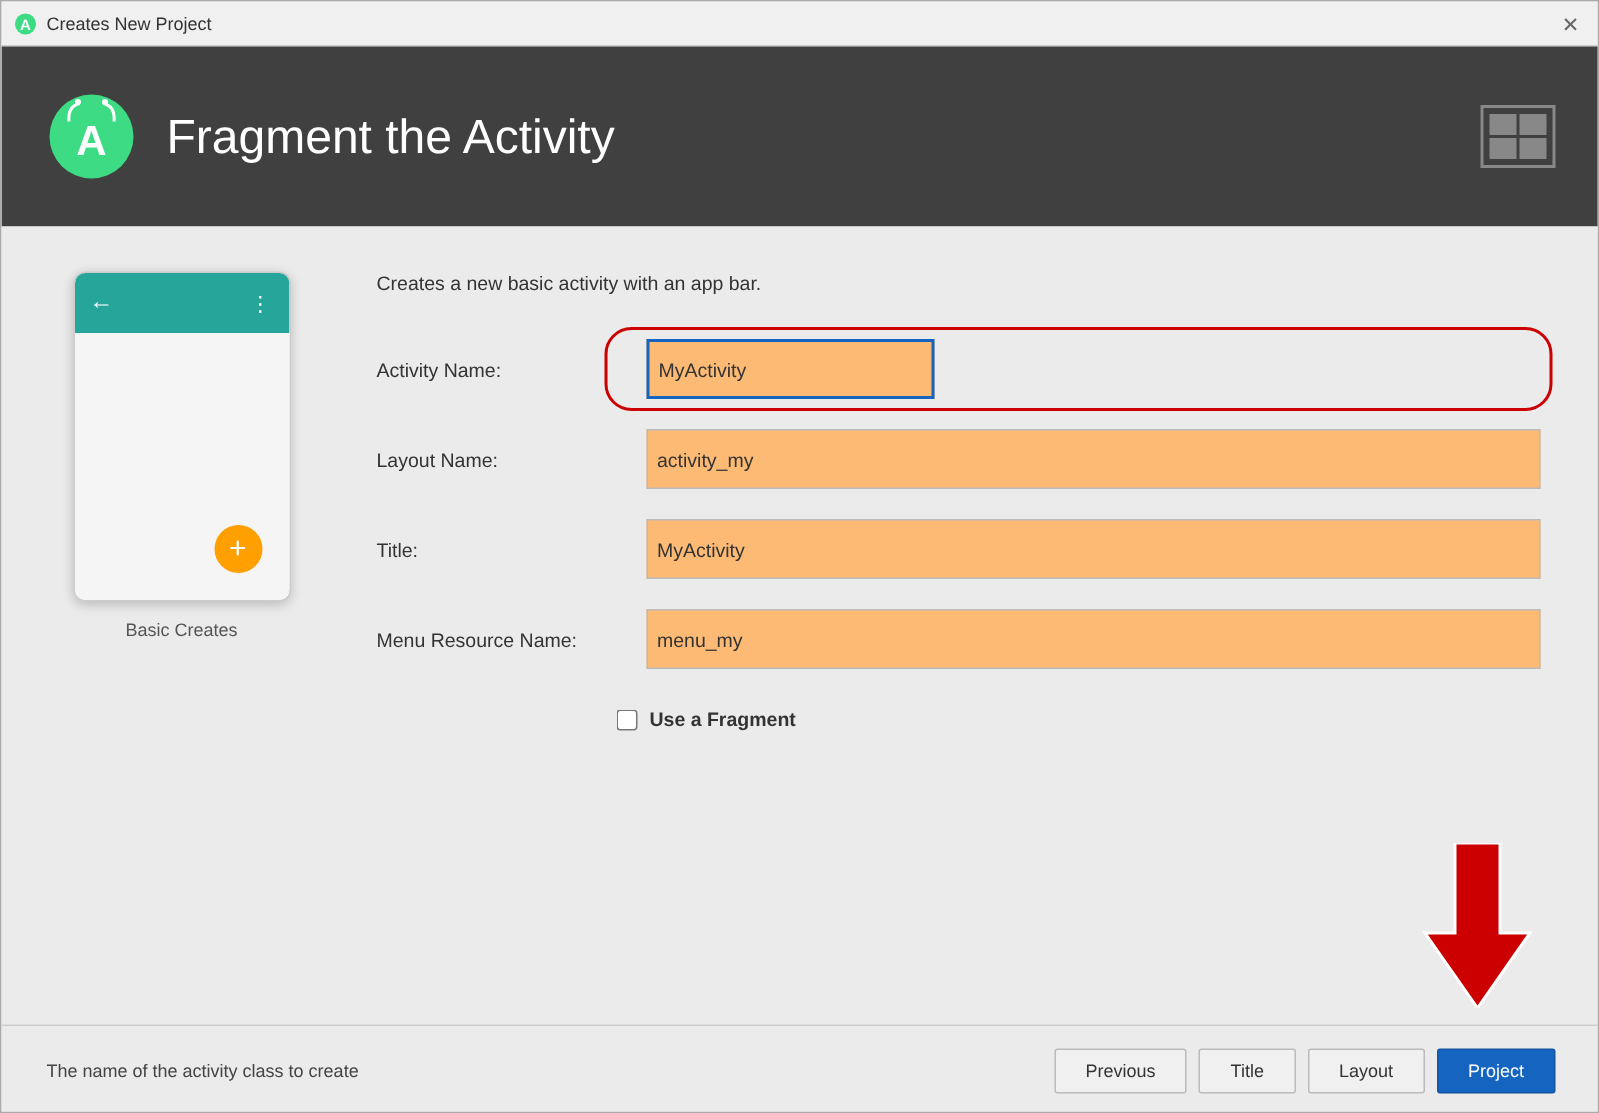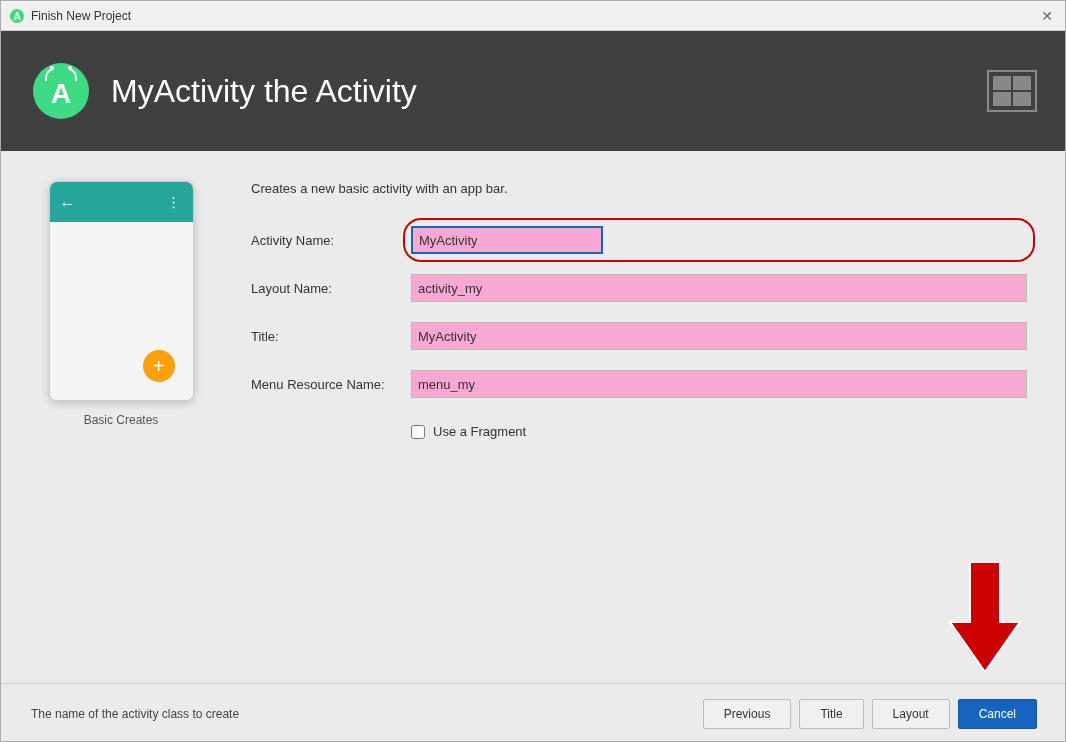--- a/index.html
+++ b/index.html
@@ -171,46 +171,48 @@
       margin-bottom: 10px;
     }
     .form-label {
       width: 160px;
       color: #333;
       font-size: 13px;
       flex-shrink: 0;
     }
     .form-input {
       flex: 1;
-      height: 28px;
+      height: 40px;
       border: 1px solid #bbb;
       padding: 2px 6px;
       font-size: 13px;
-      background: #f9a8d4;
+      background: #fdba74;
       outline: none;
       color: #333;
+      margin-left: 20px;
     }
     .form-input-highlighted {
       border: 2px solid #1565c0;
     }
 
     .checkbox-row {
       display: flex;
       align-items: center;
       margin-top: 6px;
       margin-left: 160px;
       gap: 8px;
     }
     .checkbox-row input[type="checkbox"] {
       width: 14px;
       height: 14px;
     }
     .checkbox-label {
       font-size: 13px;
       color: #333;
+      font-weight: bold;
     }
 
     
     .input-wrapper {
       flex: 1;
       position: relative;
     }
     .activity-name-circle {
       position: absolute;
       top: -8px;
@@ -270,37 +272,37 @@
 
 <div class="page-wrapper">
 
   <div class="title-bar">
     <div class="title-bar-left">
 
       <svg class="title-bar-icon" viewBox="0 0 16 16">
         <circle cx="8" cy="8" r="7" fill="#3ddc84"></circle>
         <text x="8" y="12" text-anchor="middle" font-size="10" fill="white" font-weight="bold">A</text>
       </svg>
-      <span class="title-bar-title">Finish New Project</span>
+      <span class="title-bar-title">Creates New Project</span>
     </div>
     <div class="title-bar-close">✕</div>
   </div>
 
   <div class="header">
     <div class="header-left">
 
       <svg class="android-logo" viewBox="0 0 60 60">
         <circle cx="30" cy="30" r="28" fill="#3ddc84"></circle>
         <text x="30" y="42" text-anchor="middle" font-size="28" fill="white" font-weight="bold" font-family="Arial">A</text>
         <path d="M15 20 Q14 10 22 8" stroke="white" stroke-width="2" fill="none"></path>
         <circle cx="21" cy="7" r="2" fill="white"></circle>
         <path d="M45 20 Q46 10 38 8" stroke="white" stroke-width="2" fill="none"></path>
         <circle cx="39" cy="7" r="2" fill="white"></circle>
       </svg>
-      <h1 class="header-title">MyActivity the Activity</h1>
+      <h1 class="header-title">Fragment the Activity</h1>
     </div>
 
     <div class="header-icon-box">
       <div class="header-icon-box-cell"></div>
       <div class="header-icon-box-cell"></div>
       <div class="header-icon-box-cell"></div>
       <div class="header-icon-box-cell"></div>
     </div>
   </div>
 
@@ -351,21 +353,21 @@
       </div>
     </div>
   </div>
 
   <div class="status-bar">
     <span class="status-text">The name of the activity class to create</span>
     <div class="buttons-group">
       <button class="btn">Previous</button>
       <button class="btn">Title</button>
       <button class="btn">Layout</button>
-      <button class="btn btn-primary">Cancel</button>
+      <button class="btn btn-primary">Project</button>
     </div>
   </div>
 
   <div style="position:absolute; right:42px; bottom:68px; pointer-events:none;">
     <svg width="80" height="110" viewBox="0 0 80 110">
 
       <polygon points="25,0 55,0 55,60 75,60 40,110 5,60 25,60" fill="#cc0000" stroke="white" stroke-width="2"></polygon>
     </svg>
   </div>
 </div>

